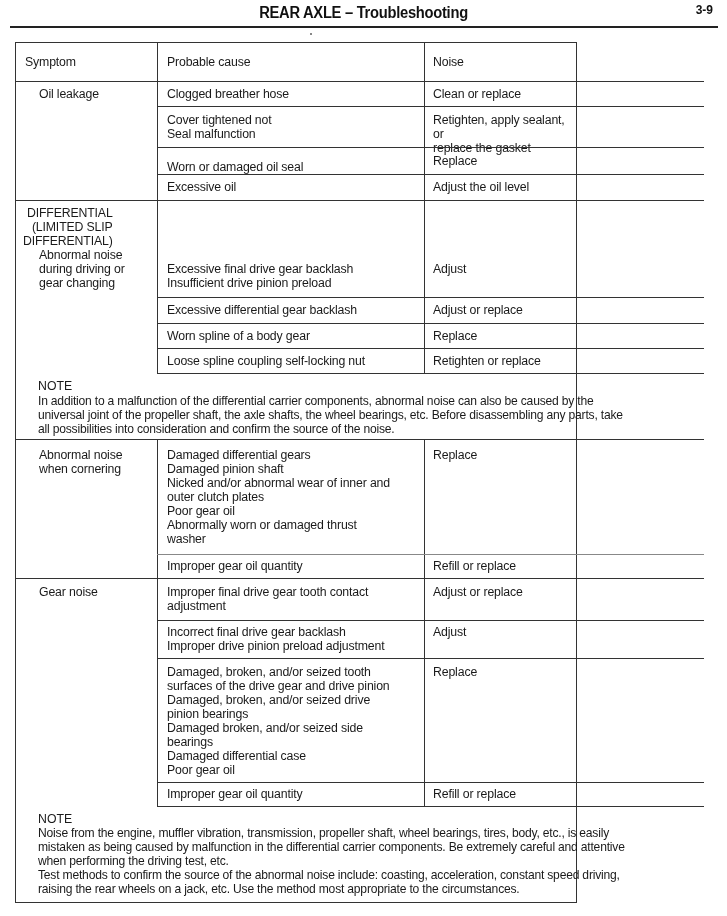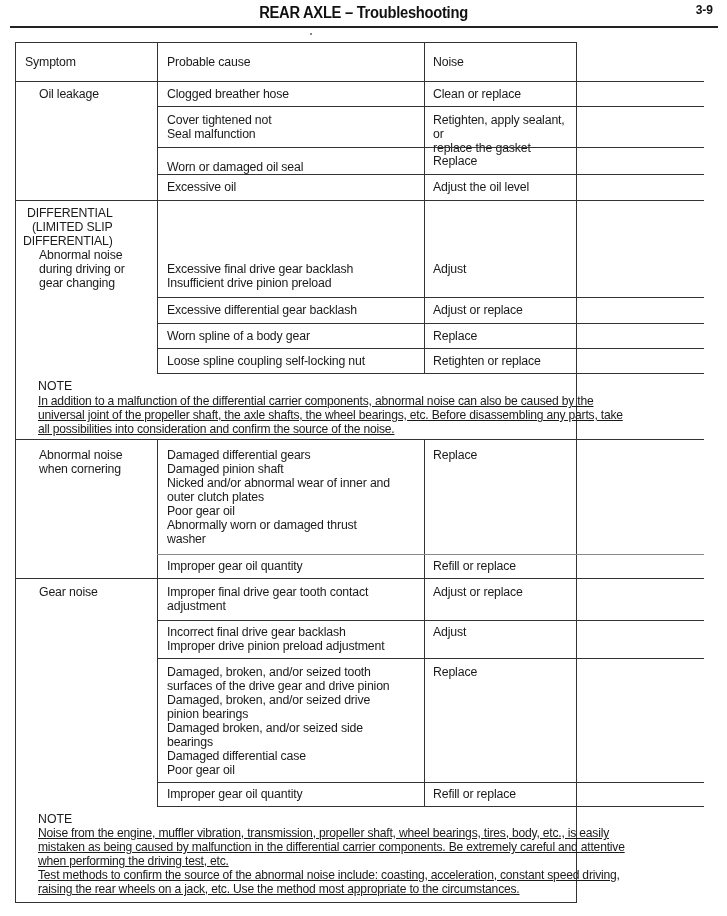--- a/index.html
+++ b/index.html
@@ -12,21 +12,21 @@
   .header-rule { position: absolute; left: 10px; width: 708px; top: 26px; height: 2px; background: #222; }
   .dot { position: absolute; left: 310px; top: 33px; width: 2px; height: 2px; background: #888; }
 
   .tbl { position: absolute; left: 15px; top: 42px; width: 562px; height: 861px;
          border: 1px solid #333; box-sizing: border-box; }
   .cell { position: absolute; font-size: 12.3px; line-height: 14px; letter-spacing: -0.15px; white-space: pre-line; }
   .hl { position: absolute; height: 1px; background: #333; }
   .hl.light { background: #888; }
   .vl { position: absolute; width: 1px; background: #333; }
   .note-title { position: absolute; font-size: 12.3px; }
-  .note-body { position: absolute; font-size: 12.1px; line-height: 14px; letter-spacing: -0.2px; white-space: pre-line; text-decoration: underline; }
+  .note-body { position: absolute; font-size: 12.1px; line-height: 14px; letter-spacing: -0.2px; white-space: pre-line; }
 </style>
 </head>
 <body>
 
 <div>
   <div class="header-title">REAR AXLE – Troubleshooting</div>
   <div class="header-page">3-9</div>
   <div class="header-rule"></div>
   <div class="dot"></div>
 </div>

